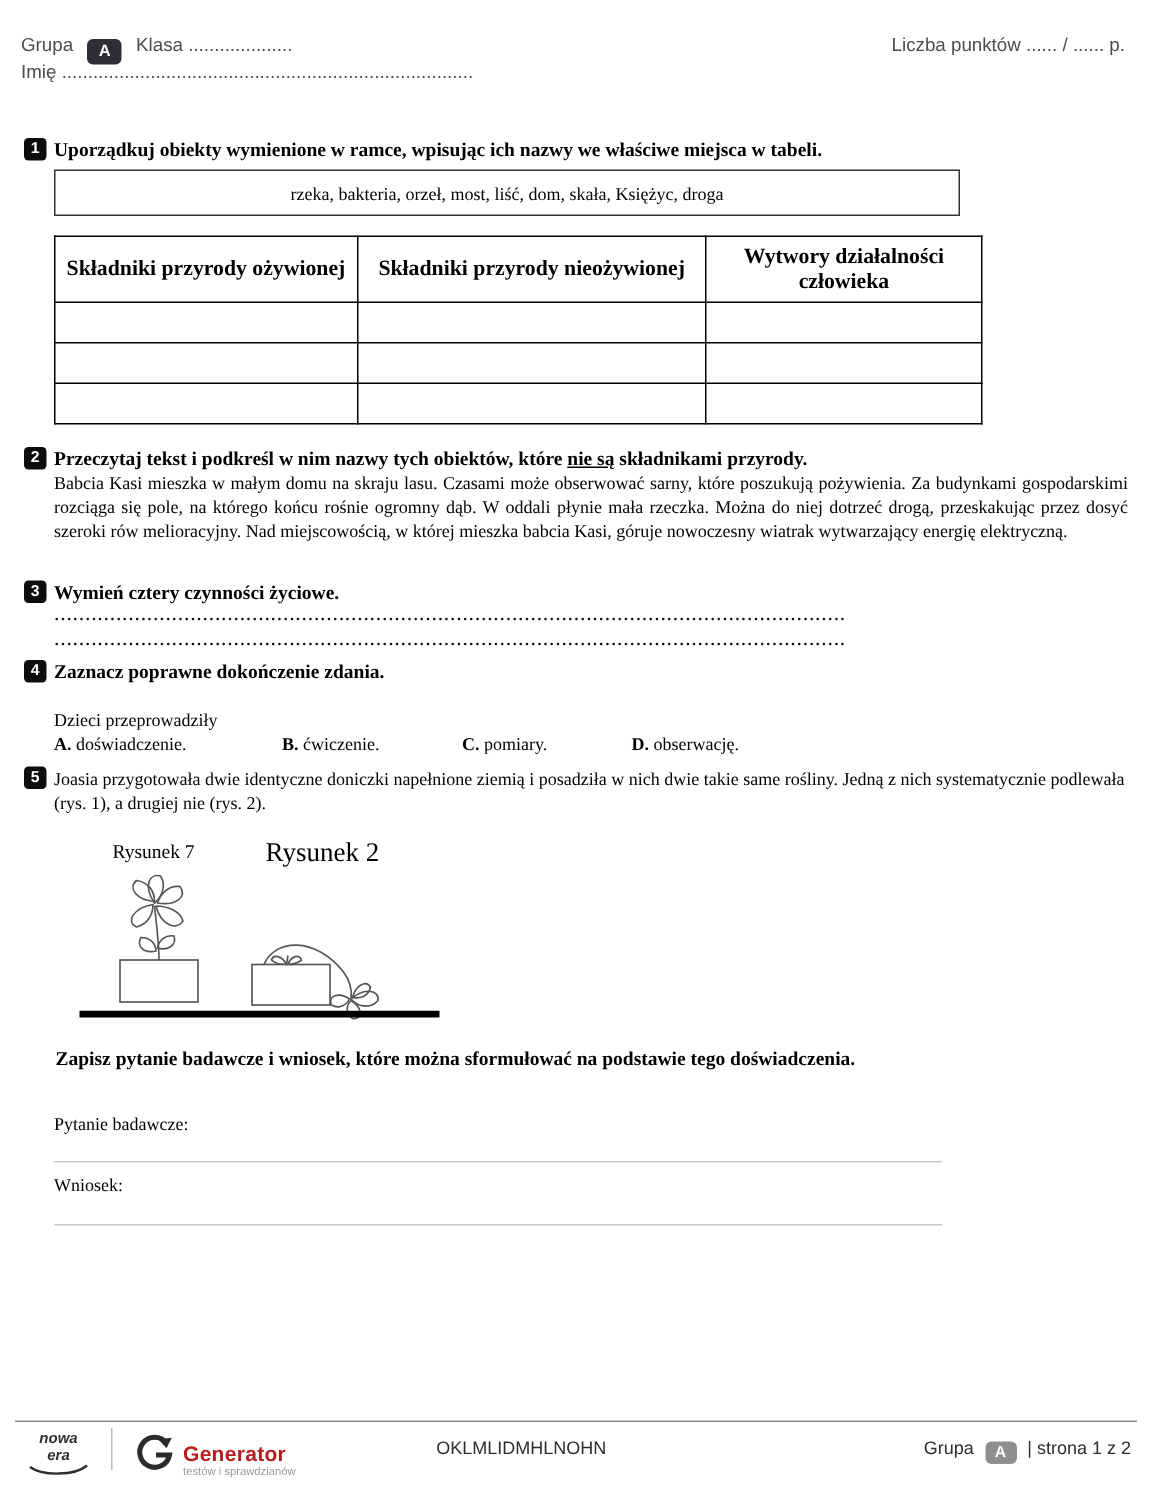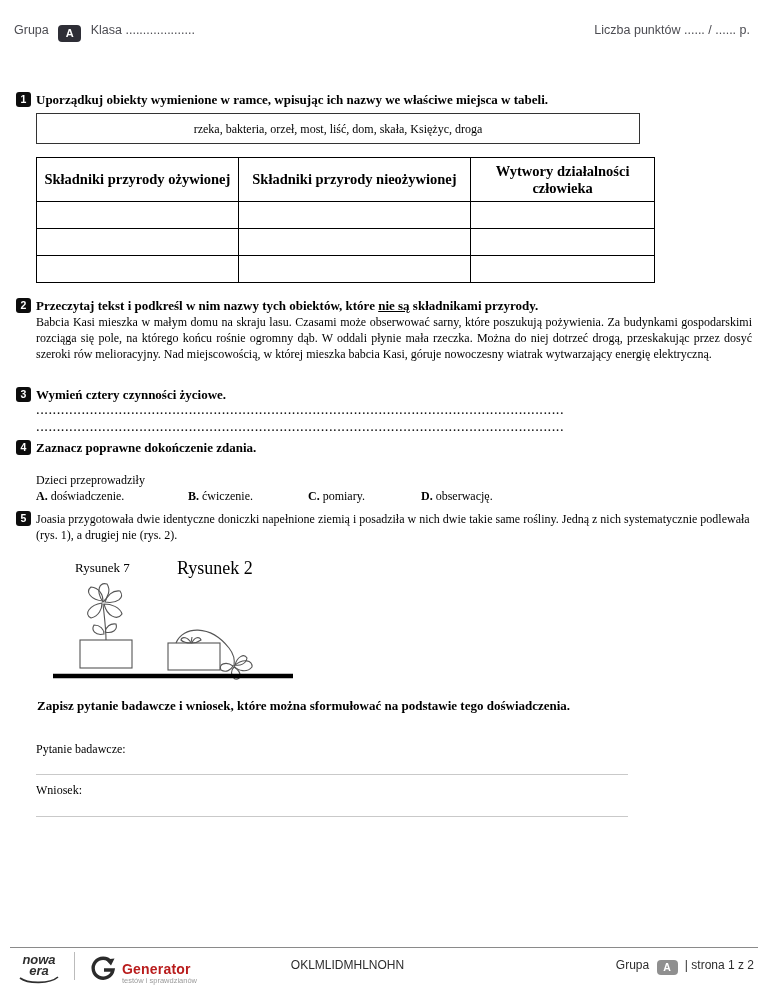--- a/index.html
+++ b/index.html
@@ -63,37 +63,38 @@
   }
   .opt-letter { font-weight: bold; }
 
   .answer-rule {
     position: absolute; left: 36px; width: 592px; height: 0;
     border-top: 1px solid #c9c9c9;
   }
 
   
   .footer-rule { position: absolute; left: 10px; top: 947px; width: 748px; border-top: 1.5px solid #8a8a8a; }
-  .ne-logo { line-height: 11px; font-size: 13px; font-weight: bold; font-style: italic; color: #2f2f2f; letter-spacing: 0; }
+  .ne-logo { line-height: 11px; font-size: 10px; font-weight: bold; font-style: italic; color: #2f2f2f; letter-spacing: 0; }
   .gen-title { font-size: 14px; font-weight: bold; color: #b91c1c; line-height: 14px; letter-spacing: 0.2px; margin-top: 10px; }
   .gen-sub { font-size: 7.5px; color: #9a9a9a; line-height: 9px; }
   .v-div { position: absolute; border-left: 1px solid #bbb; height: 28px; }
   .ftr-text { font-size: 12px; color: #2d2d2d; }
   svg { display: block; }
 </style>
 </head>
 <body>
 
 <div class="page">
 
   <div class="abs sans hdr-text" style="left:14px; top:23px;">
     <span>Grupa</span>
     <span class="badge-dark" style="margin:0 6px;">A</span>
     <span>Klasa ....................</span>
   </div>
+  <div class="abs sans hdr-text" style="left:14px; top:41px;">Imię ...............................................................................</div>
   <div class="abs sans hdr-text" style="right:18px; top:23px;">Liczba punktów ...... / ...... p.</div>
 
   <div class="qnum" style="top:92px;">1</div>
   <div class="abs serif qtitle" style="left:36px; top:92px; width:714px;">Uporządkuj obiekty wymienione w ramce, wpisując ich nazwy we właściwe miejsca w tabeli.</div>
 
   <div class="word-box">
     <span class="serif">rzeka,  bakteria,  orzeł,  most,  liść,  dom,  skała,  Księżyc,  droga</span>
   </div>
 
   <table class="q1 abs" style="left:36px; top:157px; width:619px;">

